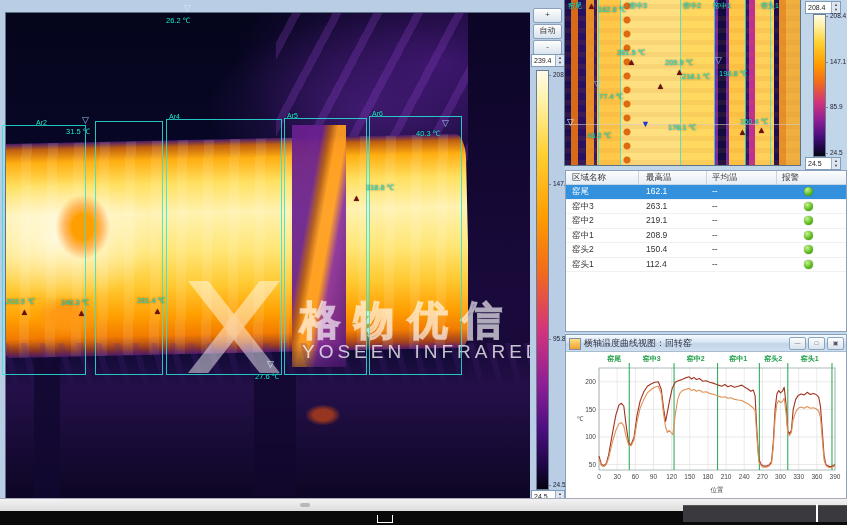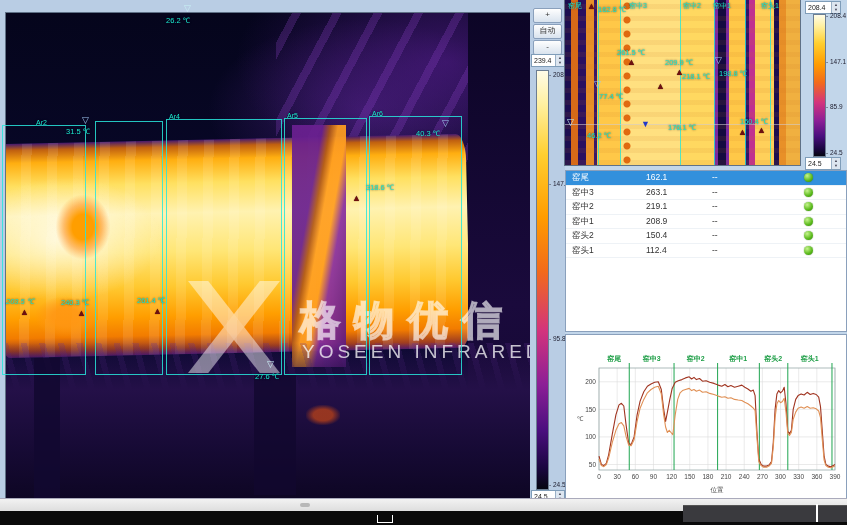--- a/index.html
+++ b/index.html
@@ -273,20 +273,29 @@
     <div class="cbar abs" style="left:248px;top:14px;height:141px"></div>
     <div class="abs" id="strip-ticks" style="left:261px;top:14px;width:20px;height:141px">
         <span class="ctick" style="left: 0px; top: calc(1% - 3px);">- 208.4</span>
         <span class="ctick" style="left: 0px; top: calc(33% - 3px);">- 147.1</span>
         <span class="ctick" style="left: 0px; top: calc(65% - 3px);">- 85.9</span>
         <span class="ctick" style="left: 0px; top: calc(98% - 3px);">- 24.5</span>
       </div>
     <div class="spin abs" style="left:240px;top:157px;width:32px"><span>24.5</span><i>▲<br>▼</i></div>
 
     <div class="panel" style="top:170px;height:160px">
+      <div class="thead" id="table-head">
+          <span class="thc" style="left: 6px;">区域名称</span>
+          <span class="thc" style="left: 80px;">最高温</span>
+          <span class="thc" style="left: 146px;">平均温</span>
+          <span class="thc" style="left: 216px;">报警</span>
+          <span class="tvline" style="left: 72px;"></span>
+          <span class="tvline" style="left: 140px;"></span>
+          <span class="tvline" style="left: 210px;"></span>
+        </div>
       <div id="table-body">
           <div class="trow sel">
             <span class="tc" style="left: 6px;">窑尾</span>
             <span class="tc" style="left: 80px;">162.1</span>
             <span class="tc" style="left: 146px;">--</span>
             <span class="dot" style="left: 238px;"></span>
           </div>
           <div class="trow">
             <span class="tc" style="left: 6px;">窑中3</span>
             <span class="tc" style="left: 80px;">263.1</span>
@@ -314,20 +323,29 @@
           <div class="trow">
             <span class="tc" style="left: 6px;">窑头1</span>
             <span class="tc" style="left: 80px;">112.4</span>
             <span class="tc" style="left: 146px;">--</span>
             <span class="dot" style="left: 238px;"></span>
           </div>
         </div>
     </div>
 
     <div class="panel" style="top:334px;height:174px">
+      <div class="ptitle">
+        <span class="picon orange"></span>
+        <span>横轴温度曲线视图：回转窑</span>
+        <span class="pbtns" id="chart-btns">
+            <span class="pbtn">—</span>
+            <span class="pbtn">□</span>
+            <span class="pbtn">▣</span>
+          </span>
+      </div>
       <svg class="chart-svg" id="curve-svg" width="274" height="154">
           <line x1="30" y1="16" x2="30" y2="118" stroke="#dcdcdc" stroke-width="0.6"></line>
           <text x="30" y="127" class="tick" text-anchor="middle">0</text>
           <line x1="48.15384615384615" y1="16" x2="48.15384615384615" y2="118" stroke="#dcdcdc" stroke-width="0.6"></line>
           <text x="48.15384615384615" y="127" class="tick" text-anchor="middle">30</text>
           <line x1="66.3076923076923" y1="16" x2="66.3076923076923" y2="118" stroke="#dcdcdc" stroke-width="0.6"></line>
           <text x="66.3076923076923" y="127" class="tick" text-anchor="middle">60</text>
           <line x1="84.46153846153847" y1="16" x2="84.46153846153847" y2="118" stroke="#dcdcdc" stroke-width="0.6"></line>
           <text x="84.46153846153847" y="127" class="tick" text-anchor="middle">90</text>
           <line x1="102.61538461538461" y1="16" x2="102.61538461538461" y2="118" stroke="#dcdcdc" stroke-width="0.6"></line>

